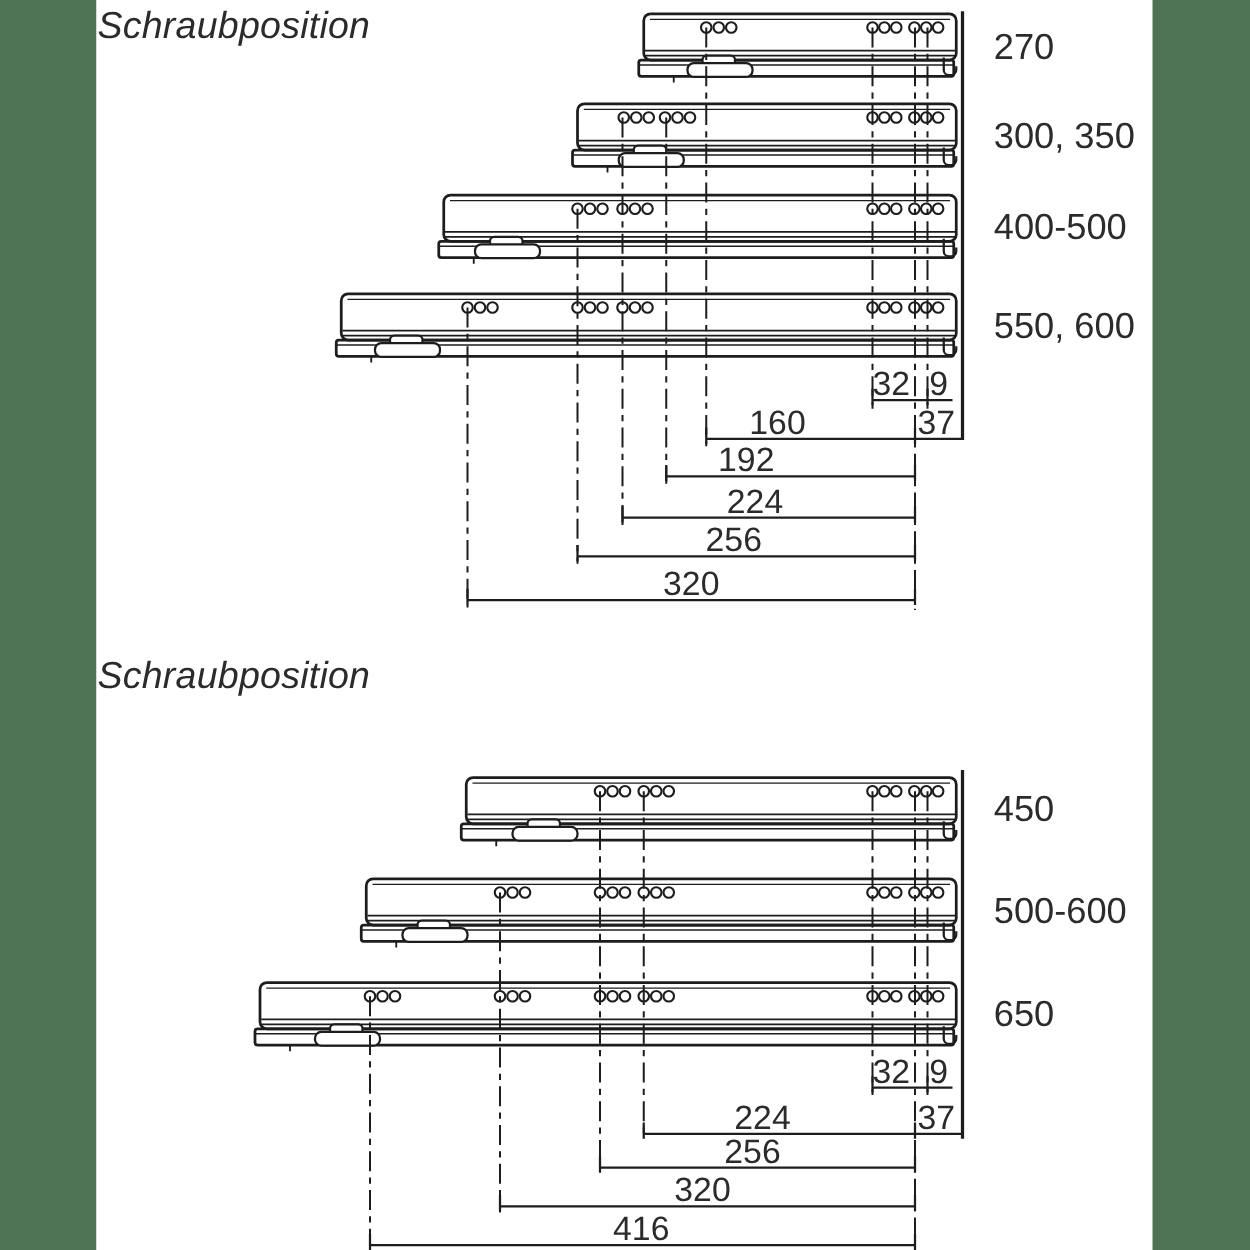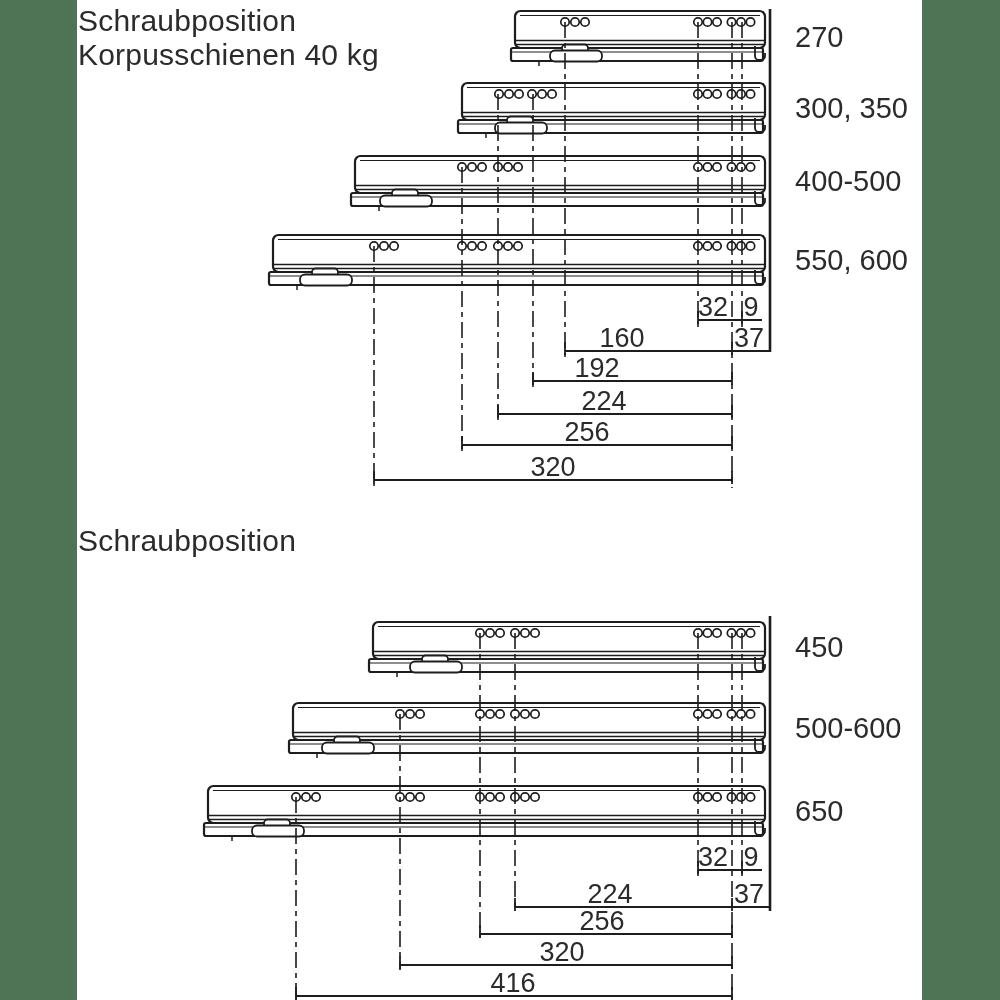--- a/index.html
+++ b/index.html
@@ -1,21 +1,21 @@
 <!DOCTYPE html>
 <html><head>
 <meta charset="utf-8">
 <style>
   html,body{margin:0;padding:0;background:#fff;}
   #stage{position:relative;width:1000px;height:1000px;background:#fff;overflow:hidden;
          font-family:"Liberation Sans",sans-serif;}
   .margin-bar{position:absolute;top:0;height:1000px;}
   #bar-left{left:0;width:77px;}
   #bar-right{left:922px;width:78px;}
-  .title{position:absolute;font-size:30px;line-height:34px;color:#2b2b2b;letter-spacing:0.2px;}
+  .title{position:absolute;font-size:30px;line-height:34px;color:#2b2b2b;letter-spacing:0.2px;font-style:italic;}
   svg{position:absolute;left:0;top:0;}
   svg text{font-family:"Liberation Sans",sans-serif;fill:#2b2b2b;}
   .s2{fill:none;stroke:#1d1d1d;stroke-width:2.2;}
   .s18{fill:none;stroke:#1d1d1d;stroke-width:1.8;}
   .s15{stroke:#1d1d1d;stroke-width:1.5;}
   .s1{stroke:#1d1d1d;stroke-width:1.1;}
   .hole{fill:#fff;stroke:#1d1d1d;stroke-width:1.7;}
   .latch{fill:#fff;stroke:#1d1d1d;stroke-width:1.8;}
   .dash{stroke:#1d1d1d;stroke-width:1.6;fill:none;stroke-dasharray:16 5 5 5;}
   .dim{stroke:#1d1d1d;stroke-width:1.8;}
@@ -25,21 +25,20 @@
 </style>
 </head>
 <body>
 
 <div id="stage">
   <div id="bar-left" class="margin-bar" style="background: rgb(78, 115, 85);"></div>
   <div id="bar-right" class="margin-bar" style="background: rgb(78, 115, 85);"></div>
 
   <div class="title" style="left:78px;top:4px">
     <div>Schraubposition</div>
-    <div>Korpusschienen 40 kg</div>
   </div>
 
   <div class="title" style="left:78px;top:524px">
     <div>Schraubposition</div>
   </div>
 
   <svg id="drawing" width="1000" height="1000" viewBox="0 0 1000 1000">
       <g>
         <line x1="770" y1="9" x2="770" y2="352" class="wall"></line>
         <g>

